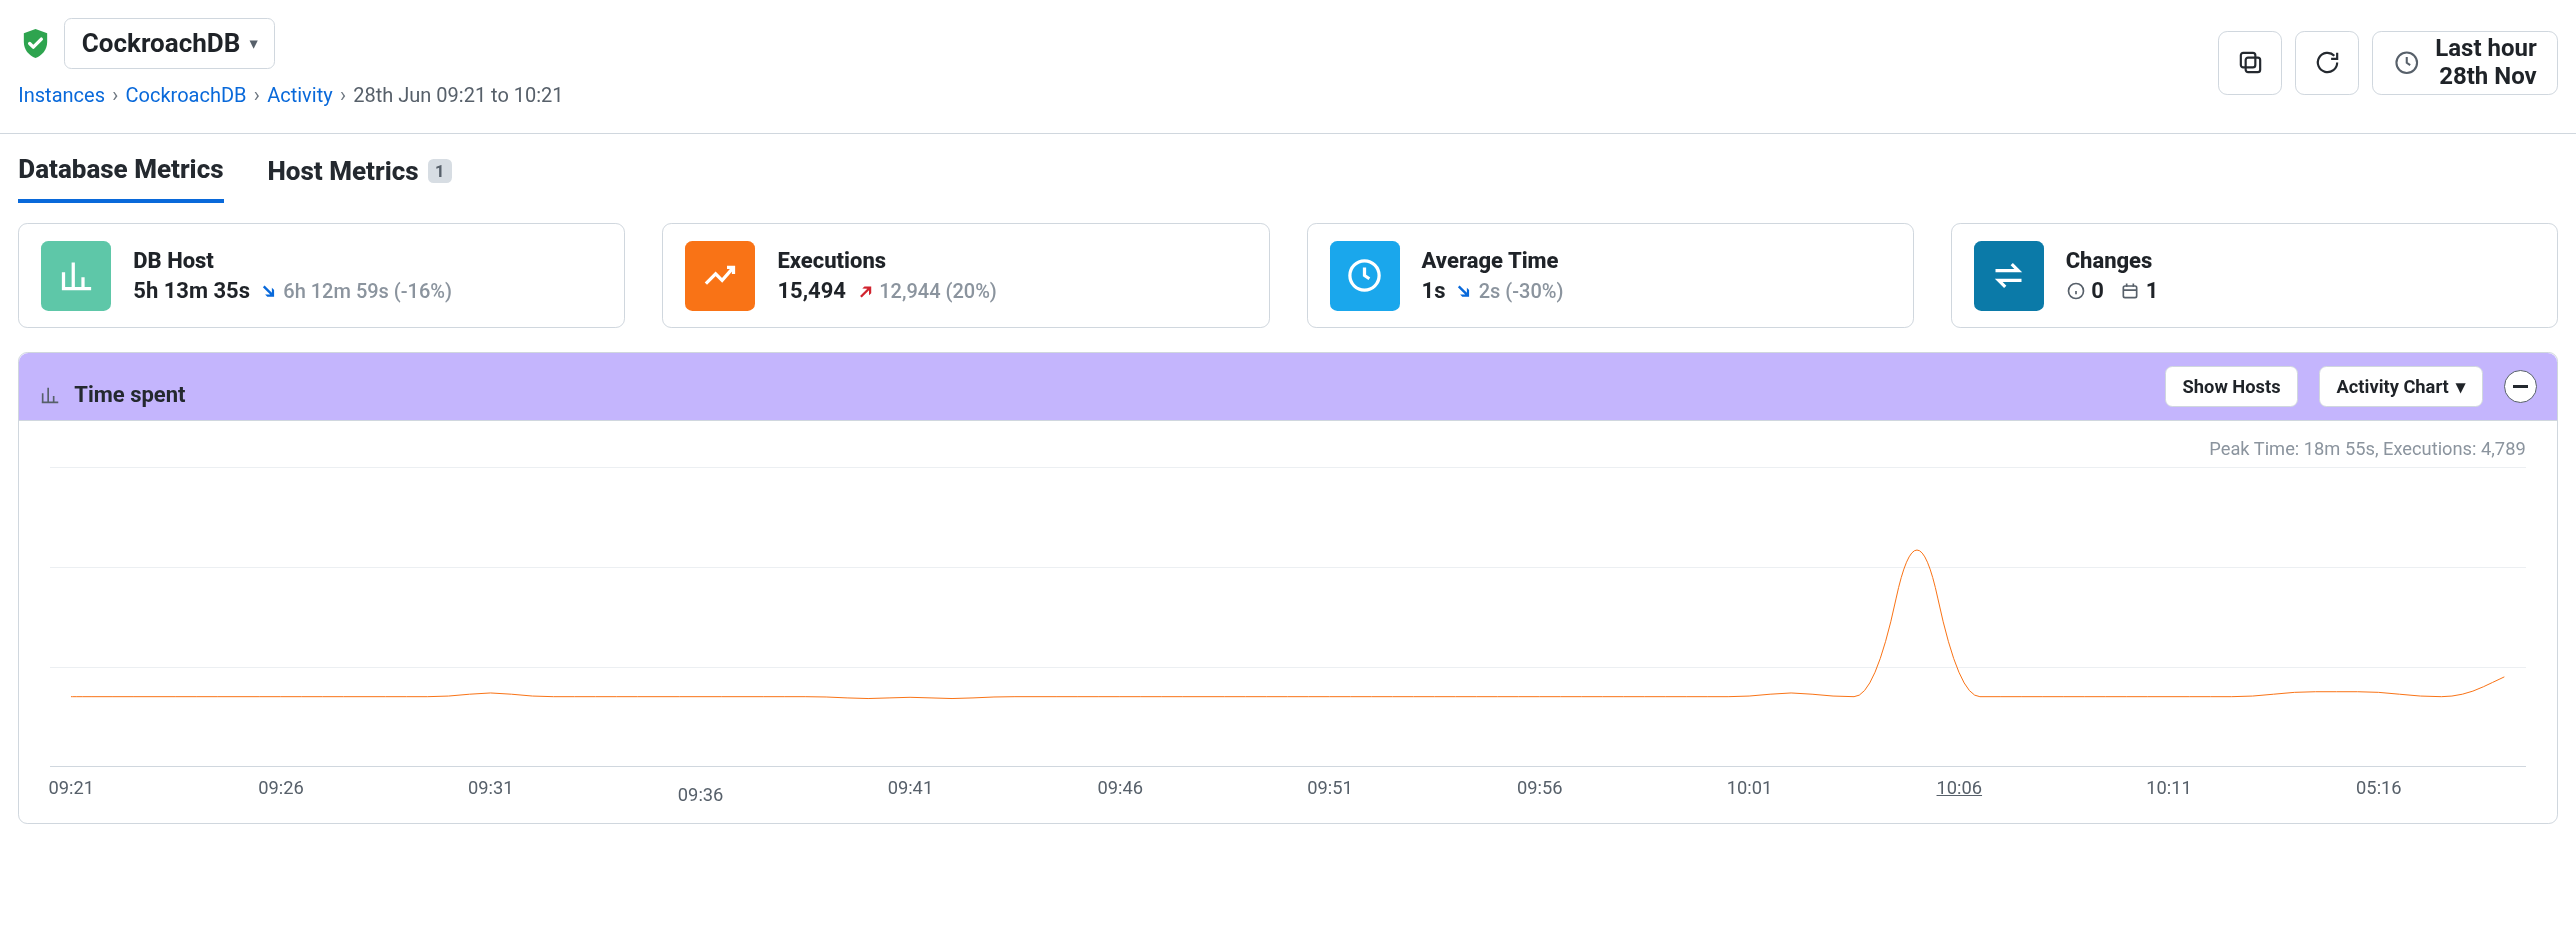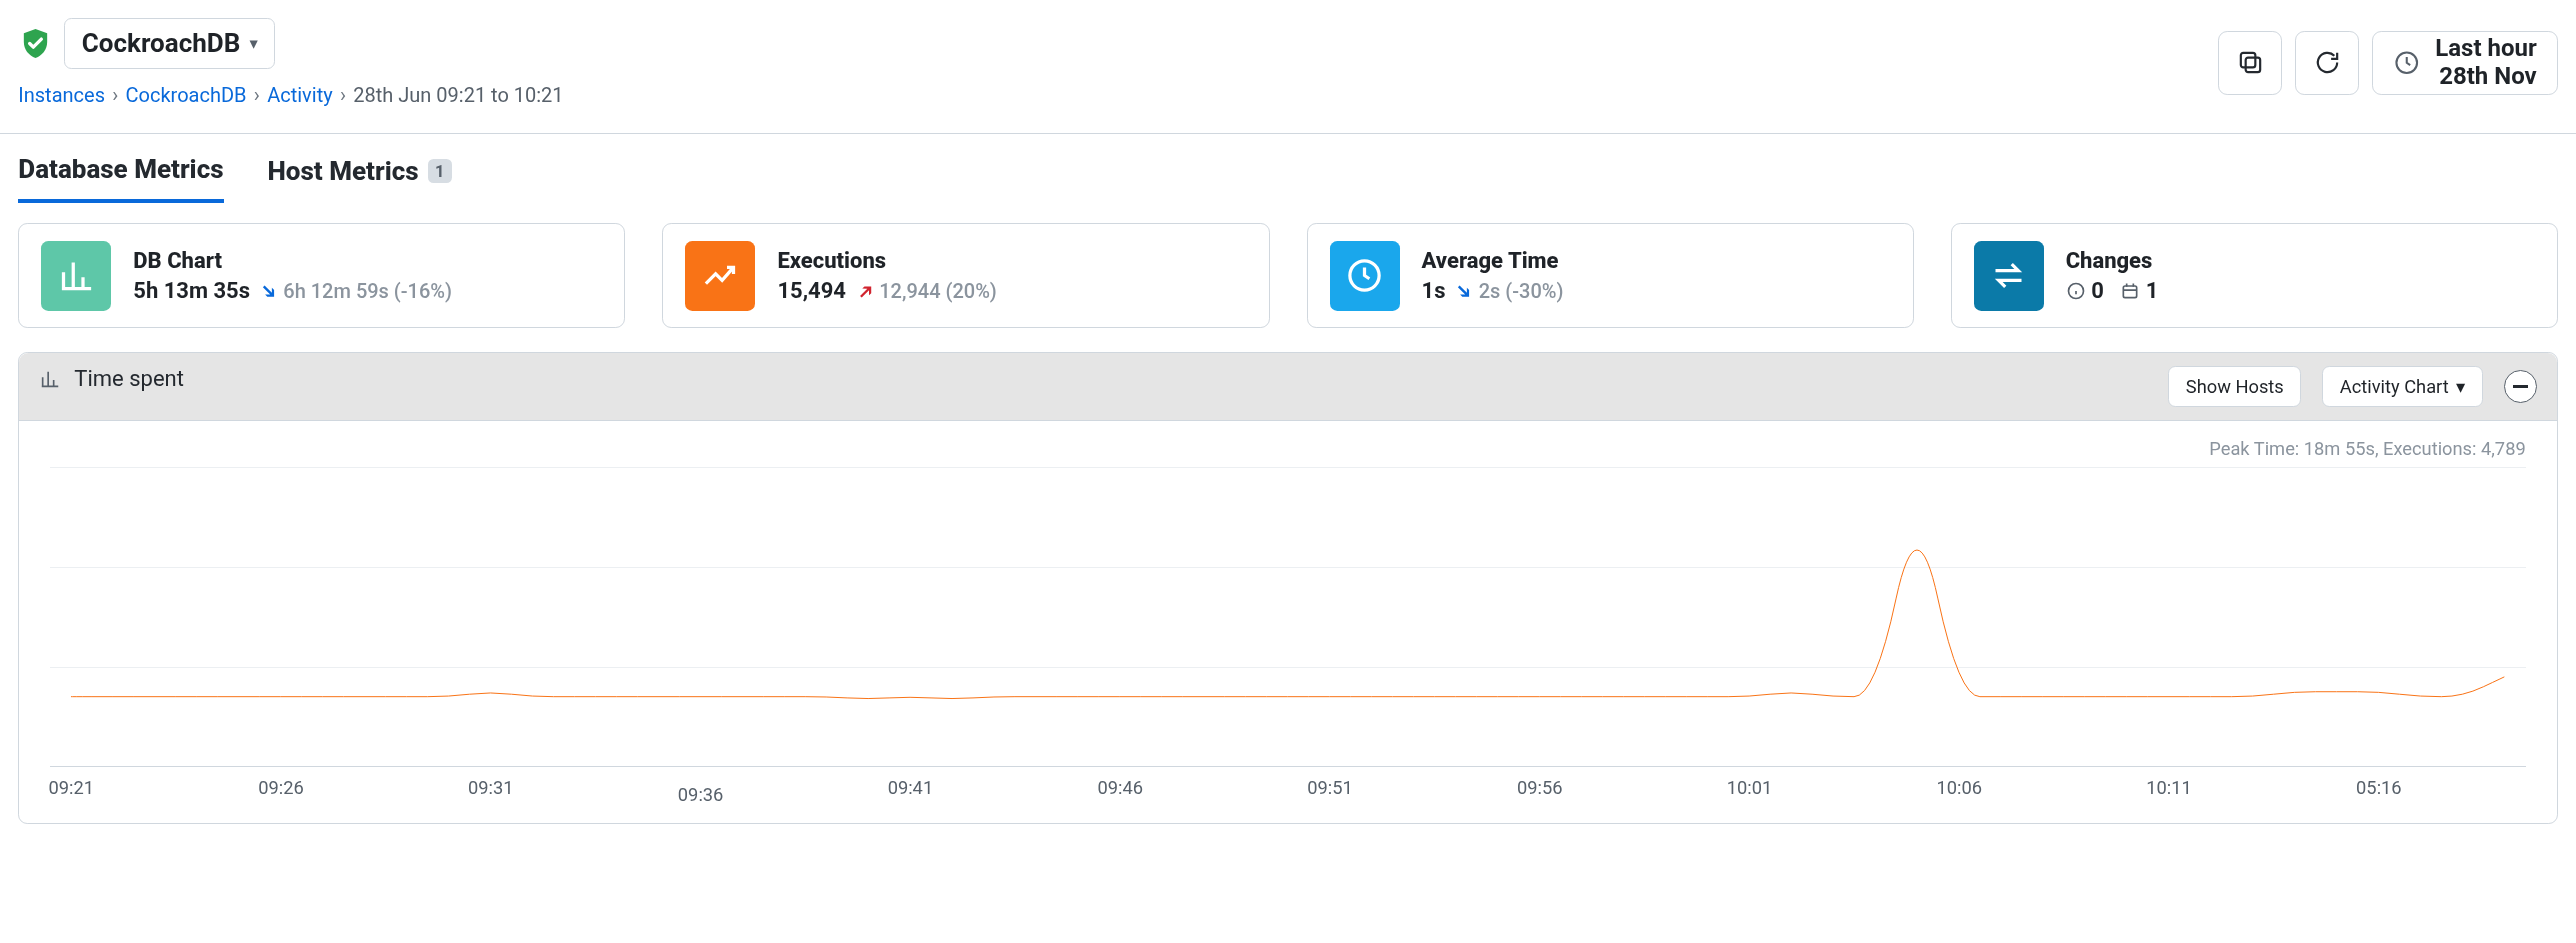--- a/index.html
+++ b/index.html
@@ -52,21 +52,21 @@
   .ico-orange { background: #f97316; }
   .ico-blue { background: #1aa7ec; }
   .ico-darkblue { background: #0b7aa8; }
 
   .changes-vals { display: flex; align-items: center; gap: 16.5px; font-size: 22px; font-weight: 700; margin-top: 5.5px; }
   .changes-vals .mini { display: inline-flex; align-items: center; gap: 5.5px; }
   .changes-vals svg { width: 20px; height: 20px; color: #57606a; }
 
   
   .panel { border: 0.9px solid #d0d7de; border-radius: 9.2px; margin-top: 24px; }
-  .panel-head { border-bottom: 0.9px solid #d0d7de; padding: 13px 20px; display: flex; align-items: flex-start; justify-content: space-between; background: #e5e5e5; border-radius: 9.2px 9.2px 0 0; }
+  .panel-head { border-bottom: 0.9px solid #d0d7de; padding: 13px 20px; display: flex; align-items: flex-end; justify-content: space-between; background: #c4b5fd; border-radius: 9.2px 9.2px 0 0; font-weight: bold; }
   .panel-head .left { display: flex; align-items: center; gap: 13px; font-size: 22px; color: #24292f; }
   .panel-head .left svg { width: 22px; height: 22px; }
   .panel-head .right { display: flex; align-items: center; gap: 21px; }
   .small-btn { border: 0.9px solid #d0d7de; background: #fff; border-radius: 7.3px; padding: 9.2px 16.5px; font-size: 18.3px; cursor: pointer; display: inline-flex; align-items: center; gap: 7.3px; }
   .circle-btn { border: 0.9px solid #57606a; background: #fff; width: 33px; height: 33px; border-radius: 50%; display: flex; align-items: center; justify-content: center; cursor: pointer; }
   .circle-btn .dash { width: 14.7px; height: 2.8px; background: #24292f; }
 
   .chart-area { position: relative; padding: 16.5px 31px 20px 31px; }
   .peak { text-align: right; color: #8b949e; font-size: 18.3px; margin-bottom: 5.5px; }
 
@@ -147,21 +147,21 @@
   </div>
 
   <div class="cards">
     <div class="card">
       <div class="ico ico-teal">
         <svg viewBox="0 0 24 24">
             <path d="M4 20V10M10 20V4M16 20v-7M3 20h18"></path>
           </svg>
       </div>
       <div>
-        <div class="title">DB Chart</div>
+        <div class="title">DB Host</div>
         <div class="value-row">
           <span>5h 13m 35s</span>
           <span class="delta">
               <span class="arrow down">➔</span>
               <span>6h 12m 59s (-16%)</span>
             </span>
         </div>
       </div>
     </div>
 
@@ -446,21 +446,21 @@
       <div class="xticks" id="xticks">
           <div class="tick" style="left: 0.847458%;">09:21</div>
           <div class="tick" style="left: 9.32203%;">09:26</div>
           <div class="tick" style="left: 17.7966%;">09:31</div>
           <div class="tick" style="left: 26.2712%; margin-top: 7px;">09:36</div>
           <div class="tick" style="left: 34.7458%;">09:41</div>
           <div class="tick" style="left: 43.2203%;">09:46</div>
           <div class="tick" style="left: 51.6949%;">09:51</div>
           <div class="tick" style="left: 60.1695%;">09:56</div>
           <div class="tick" style="left: 68.6441%;">10:01</div>
-          <div class="tick" style="left: 77.1186%;">10:06</div>
+          <div class="tick" style="left: 77.1186%; text-decoration: underline;">10:06</div>
           <div class="tick" style="left: 85.5932%;">10:11</div>
           <div class="tick" style="left: 94.0678%;">05:16</div>
         </div>
     </div>
   </div>
 
 </div>
 
 
 </body></html>

